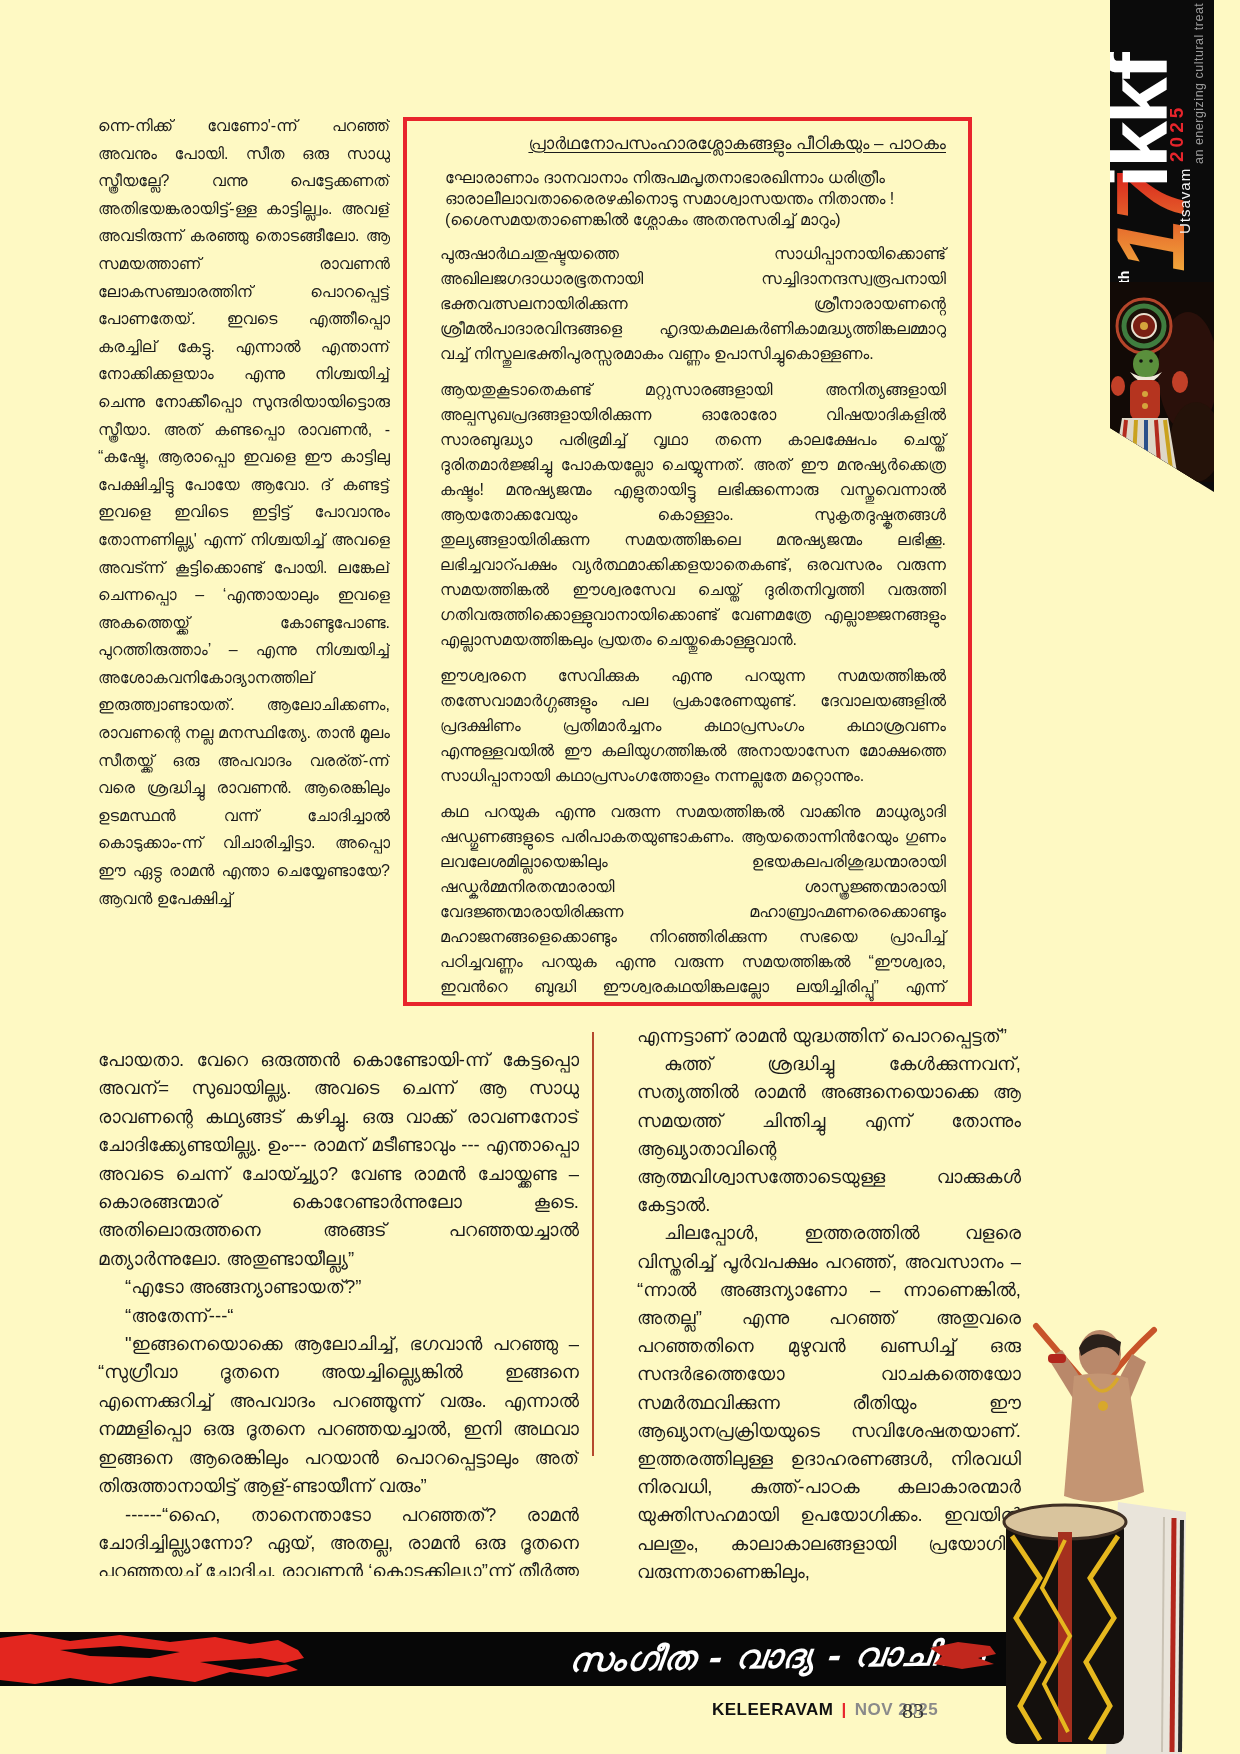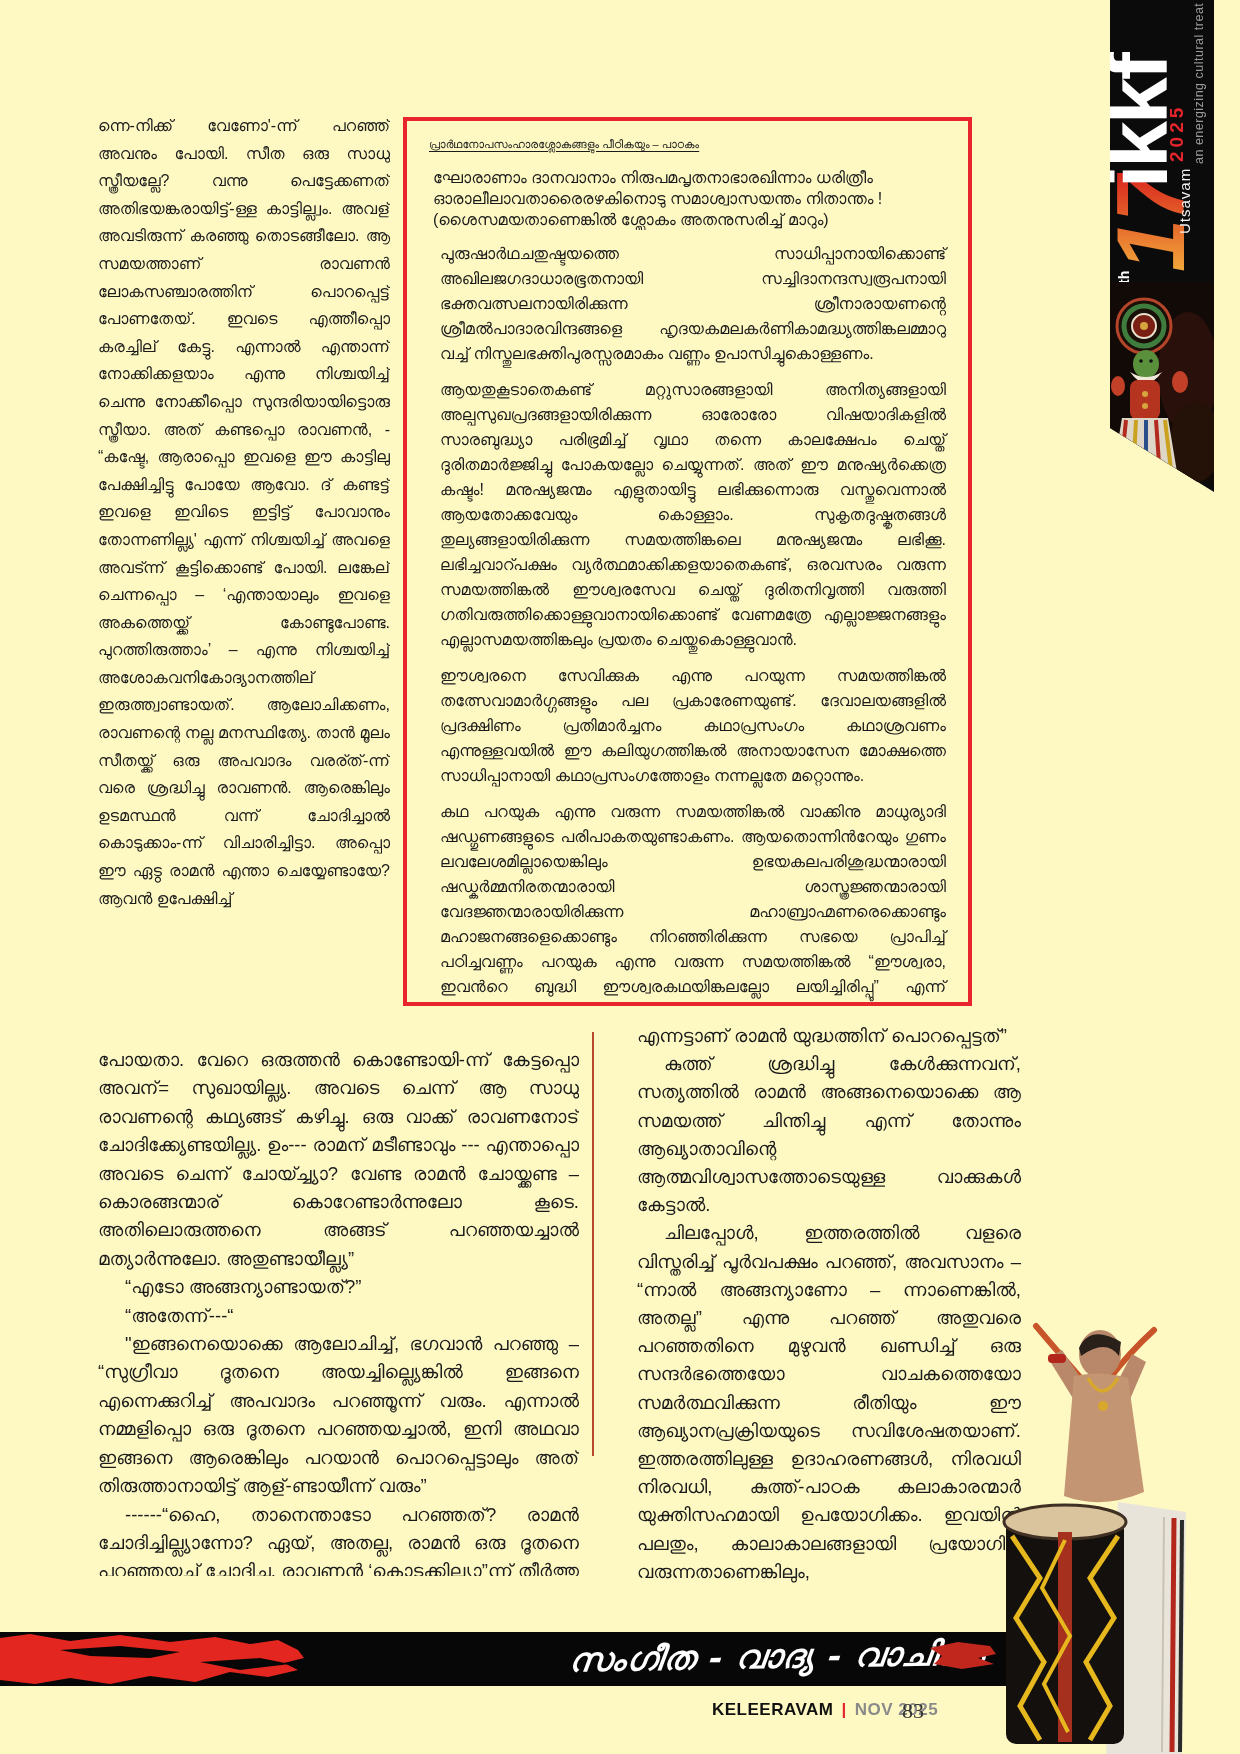--- a/index.html
+++ b/index.html
@@ -5,23 +5,23 @@
   html,body{margin:0;padding:0;background:#e9e9e9;}
   .page{position:relative;width:1240px;height:1754px;background:#fef9c3;overflow:hidden;
         font-family:"Liberation Sans",sans-serif;color:#1b1b1b;}
   
   .col-narrow{position:absolute;left:98px;top:112px;width:292px;height:940px;overflow:hidden;
 ptur        font-size:19px;line-height:27.6px;text-align:justify;}
   .col-narrow p{margin:0;}
   
   .red-box{position:absolute;left:403px;top:117px;width:569px;height:889px;box-sizing:border-box;
            border:4px solid #e8252c;padding:10px 22px 0 22px;overflow:hidden;}
-  .box-title{text-align:left;font-size:11px;line-height:22px;margin:2px 0 12px 0;
+  .box-title{text-align:right;font-size:17px;line-height:22px;margin:2px 0 12px 0;
              text-decoration:underline;text-underline-offset:3px;}
-  .verse{font-size:16px;line-height:21px;margin:0 0 11px 4px;}
+  .verse{font-size:16px;line-height:21px;margin:0 0 11px 16px;}
   .verse div{white-space:nowrap;overflow:hidden;}
   .box-para{margin:0 0 11px 11px;font-size:16px;line-height:25px;text-align:justify;}
   
   .bottom-left{position:absolute;left:98px;top:1046px;width:481px;height:530px;overflow:hidden;
                font-size:18.5px;line-height:28.4px;text-align:justify;}
   .bottom-right{position:absolute;left:606px;top:1022px;width:384px;height:572px;overflow:hidden;
                 font-size:18.5px;line-height:28.2px;text-align:justify;margin-left:31px;}
   .bottom-left p,.bottom-right p{margin:0;}
   .indent{text-indent:27px;}
   .col-divider{position:absolute;left:592px;top:1032px;width:2px;height:424px;background:#b5492e;}

